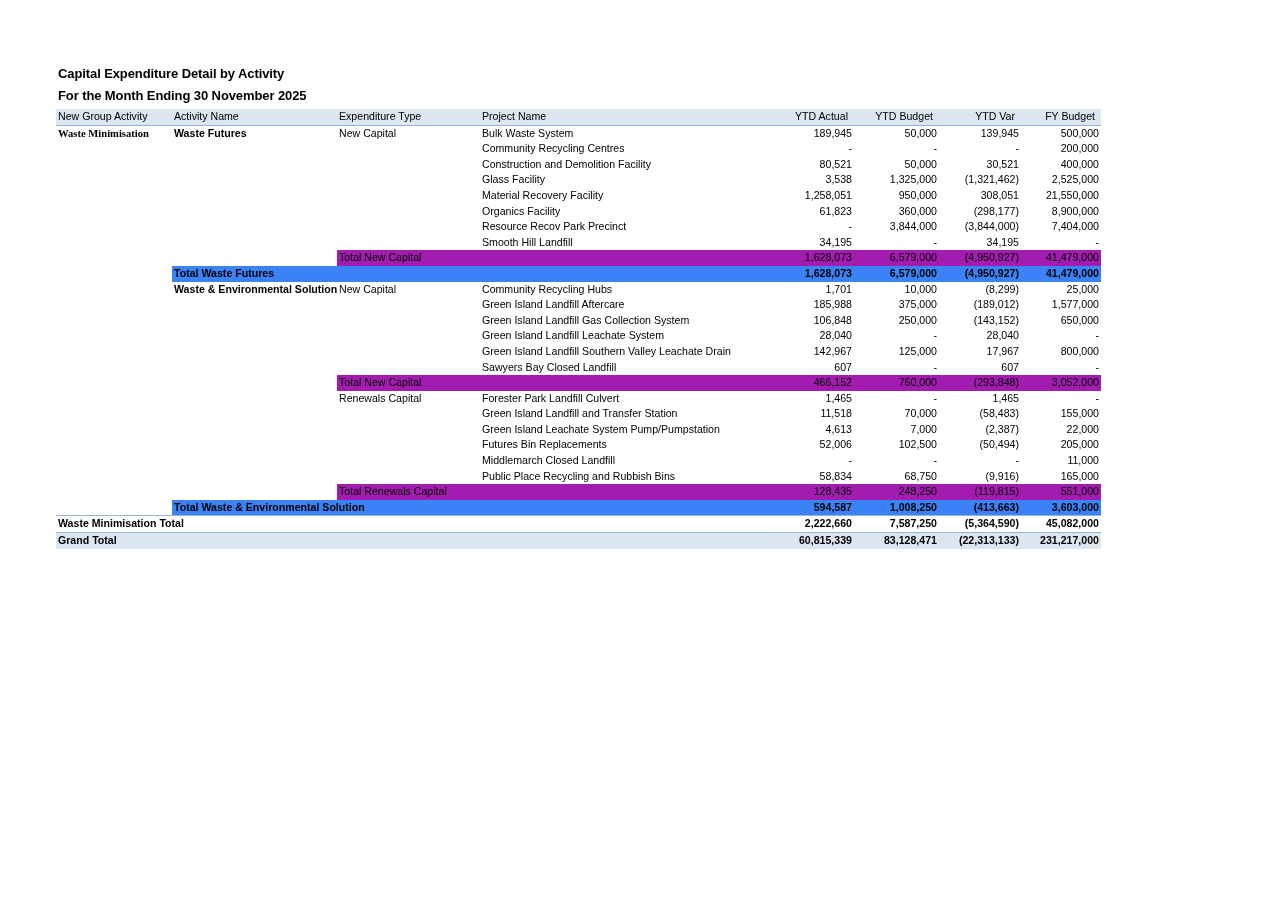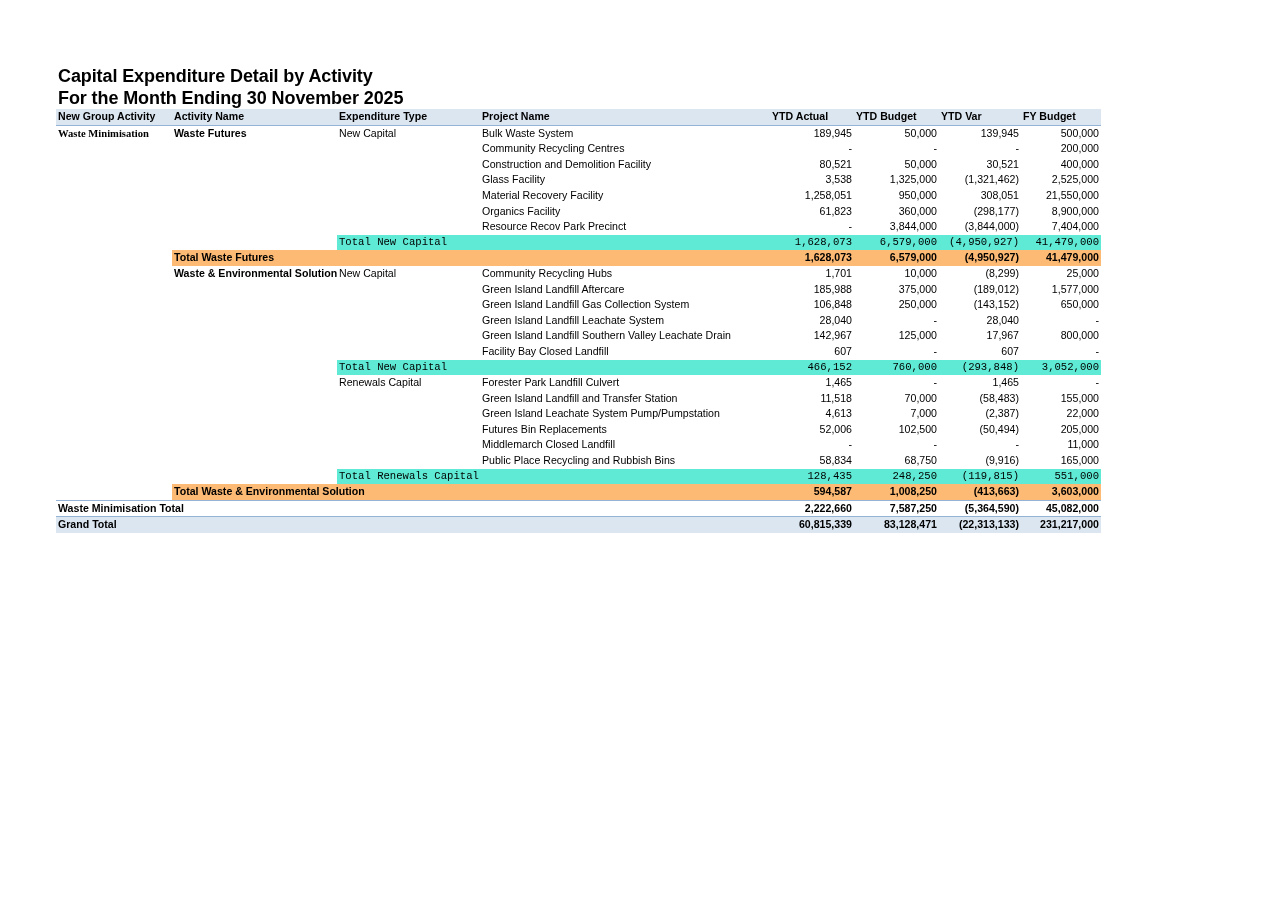--- a/index.html
+++ b/index.html
@@ -2,21 +2,21 @@
 <html><head>
   <meta charset="utf-8">
   <style>
     html, body { margin: 0; padding: 0; background: #ffffff; }
     body {
       width: 1283px; height: 907px; position: relative; overflow: hidden;
       font-family: "Liberation Sans", "DejaVu Sans", sans-serif;
       color: #000;
     }
     .title {
-      position: absolute; left: 58px; font-weight: bold; font-size: 18px;
+      position: absolute; left: 58px; font-weight: bold; font-size: 13px;
       letter-spacing: -0.1px; white-space: nowrap;
     }
     #title1 { top: 66px; }
     #title2 { top: 88px; }
 
     table.report {
       position: absolute; left: 56px; top: 109px;
       border-collapse: collapse; table-layout: fixed;
       font-size: 10.6px; width: 1045px;
     }
@@ -27,30 +27,30 @@
     col.c1 { width: 116px; }
     col.c2 { width: 165px; }
     col.c3 { width: 143px; }
     col.c4 { width: 290px; }
     col.c5 { width: 84px; }
     col.c6 { width: 85px; }
     col.c7 { width: 82px; }
     col.c8 { width: 80px; }
 
     thead th {
-      background: #dce6f1; font-weight: bold; text-align: left;
+      background: #dce6f1; font-weight: normal; text-align: left;
       border-bottom: 1px solid #95b3d7;
     }
-    thead th.num { text-align: left; padding-right: 6px; }
+    thead th.num { text-align: right; padding-right: 6px; }
     td.num { text-align: right; padding-right: 6px; }
     td.grp { font-weight: bold; padding-left: 12px; font-family: Liberation Serif, serif; }
     td.act { font-weight: bold; padding-left: 12px; margin-left: 28px; }
     td.exp { padding-left: 12px; }
-    tr.sub-total td.fill { background: #5eead4; font-family: Liberation Mono, monospace; }
-    tr.act-total td.fill { background: #fdba74; font-weight: bold; }
+    tr.sub-total td.fill { background: #a21caf; }
+    tr.act-total td.fill { background: #3b82f6; font-weight: bold; }
     tr.grp-total td { font-weight: bold; border-top: 1px solid #95b3d7; margin-top: 20px; }
     tr.grand-total td { font-weight: bold; background: #dce6f1; border-top: 1px solid #95b3d7; }
   </style>
 </head>
 <body>
 
 <div id="title1" class="title">Capital Expenditure Detail by Activity</div>
 <div id="title2" class="title">For the Month Ending 30 November 2025</div>
 
 <table class="report">
@@ -140,20 +140,30 @@
       <tr class="detail">
         <td class="grp"></td>
         <td class="act"></td>
         <td class="exp"></td>
         <td>Resource Recov Park Precinct</td>
         <td class="num fill">-</td>
         <td class="num fill">3,844,000</td>
         <td class="num fill">(3,844,000)</td>
         <td class="num fill">7,404,000</td>
       </tr>
+      <tr class="detail">
+        <td class="grp"></td>
+        <td class="act"></td>
+        <td class="exp"></td>
+        <td>Smooth Hill Landfill</td>
+        <td class="num fill">34,195</td>
+        <td class="num fill">-</td>
+        <td class="num fill">34,195</td>
+        <td class="num fill">-</td>
+      </tr>
       <tr class="sub-total">
         <td></td>
         <td></td>
         <td class="fill" colspan="2">Total New Capital</td>
         <td class="num fill">1,628,073</td>
         <td class="num fill">6,579,000</td>
         <td class="num fill">(4,950,927)</td>
         <td class="num fill">41,479,000</td>
       </tr>
       <tr class="act-total">
@@ -211,21 +221,21 @@
         <td>Green Island Landfill Southern Valley Leachate Drain</td>
         <td class="num fill">142,967</td>
         <td class="num fill">125,000</td>
         <td class="num fill">17,967</td>
         <td class="num fill">800,000</td>
       </tr>
       <tr class="detail">
         <td class="grp"></td>
         <td class="act"></td>
         <td class="exp"></td>
-        <td>Facility Bay Closed Landfill</td>
+        <td>Sawyers Bay Closed Landfill</td>
         <td class="num fill">607</td>
         <td class="num fill">-</td>
         <td class="num fill">607</td>
         <td class="num fill">-</td>
       </tr>
       <tr class="sub-total">
         <td></td>
         <td></td>
         <td class="fill" colspan="2">Total New Capital</td>
         <td class="num fill">466,152</td>

